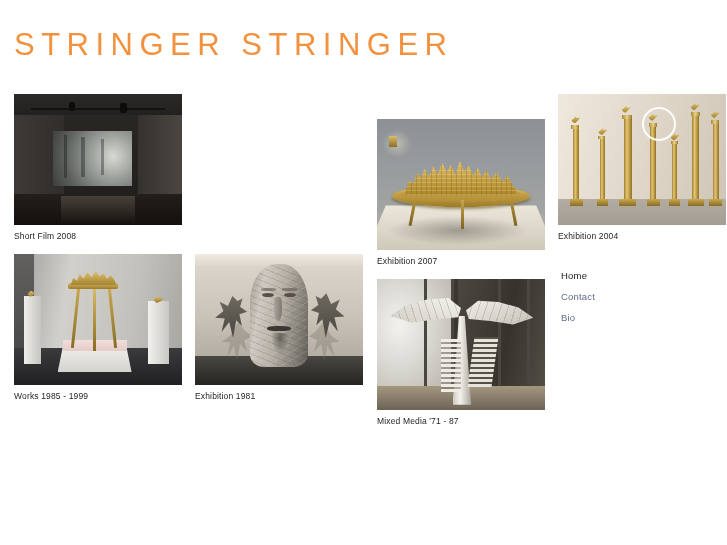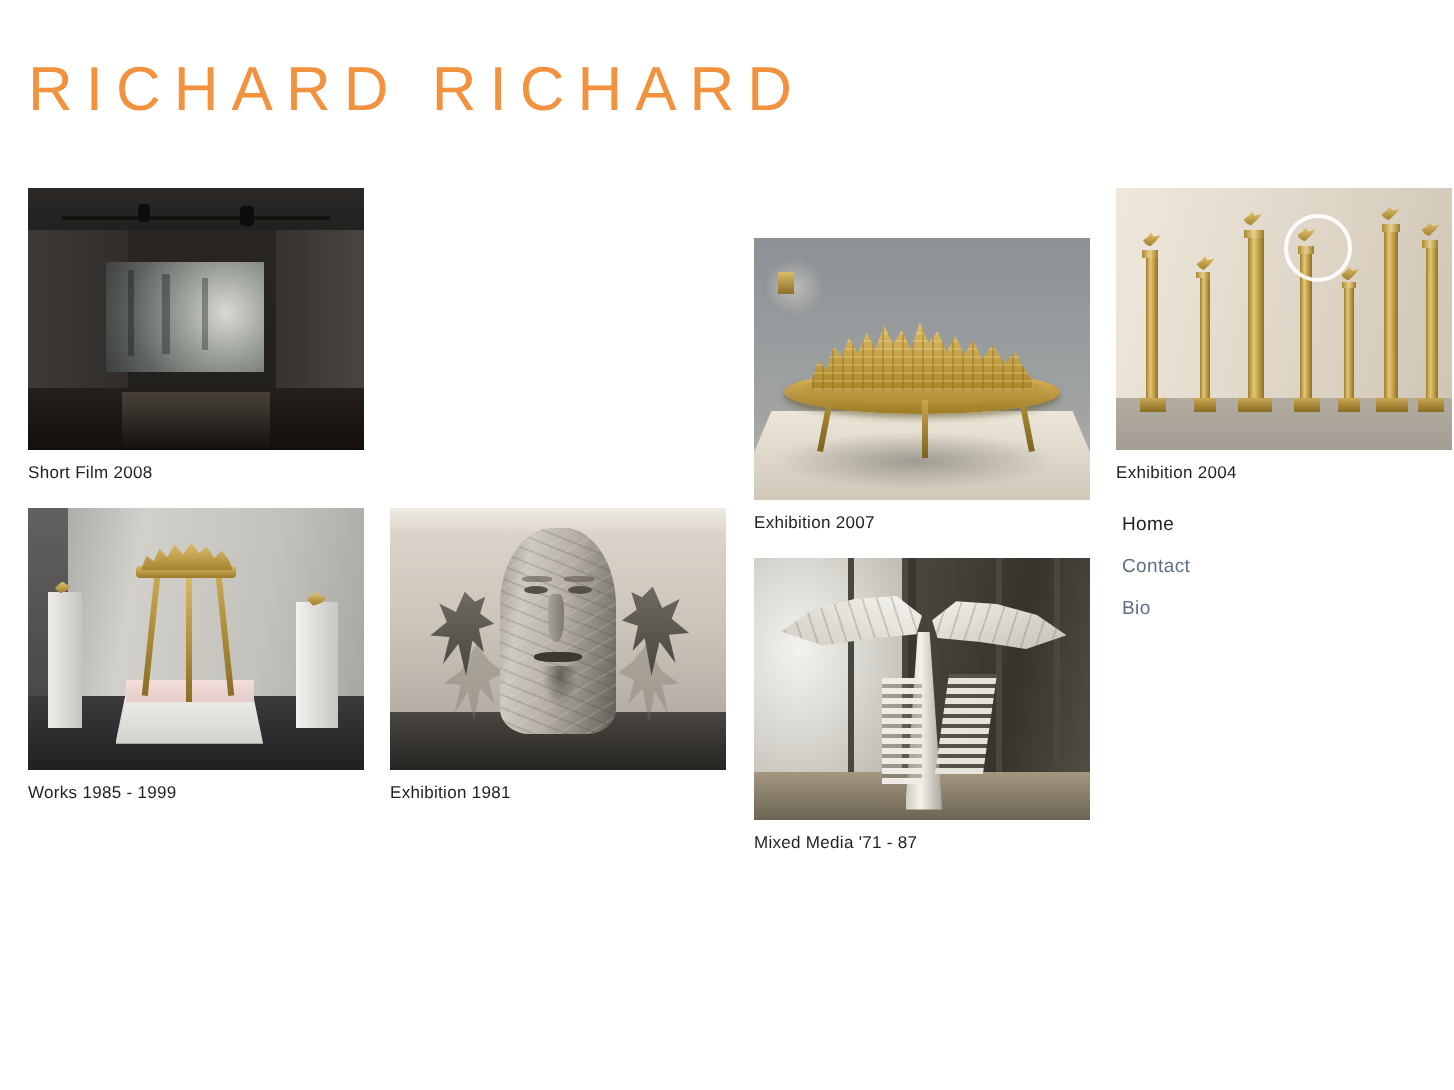--- a/index.html
+++ b/index.html
@@ -316,42 +316,42 @@
   .a7 .ribs-l { position:absolute; left:38%; top:46%; width:12%; height:40%;
     background: repeating-linear-gradient(0deg, #efece5 0 3px, rgba(120,115,106,.5) 3px 5px); }
   .a7 .ribs-r { position:absolute; left:56%; top:44%; width:14%; height:38%;
     background: repeating-linear-gradient(0deg, #e6e3db 0 3px, rgba(110,105,96,.5) 3px 5px);
     transform: skewX(-8deg); }
 
   
   #site-nav {
     position: absolute;
     left: 561px;
-    top: 257px;
+    top: 270px;
     width: 160px;
   }
   .nav-item {
     display: block;
     font-size: 9.5px;
     line-height: 12px;
     margin-bottom: 9px;
     letter-spacing: 0.2px;
     text-decoration: none;
     font-family: "Liberation Sans", sans-serif;
   }
   .nav-item.current { color: #222222; }
   .nav-item.link { color: #5f6f85; }
 </style>
 </head>
 <body>
 
 <div id="site">
 
   <div id="site-header">
-    <div id="site-title">RICHARD RICHARD</div>
+    <div id="site-title">STRINGER STRINGER</div>
   </div>
 
   <div id="gallery">
 
     <div class="grid-row">
 
       <a class="thumb c0">
         <span class="thumb-frame">
           <span class="art a1">
             <span class="wall-l"></span>

